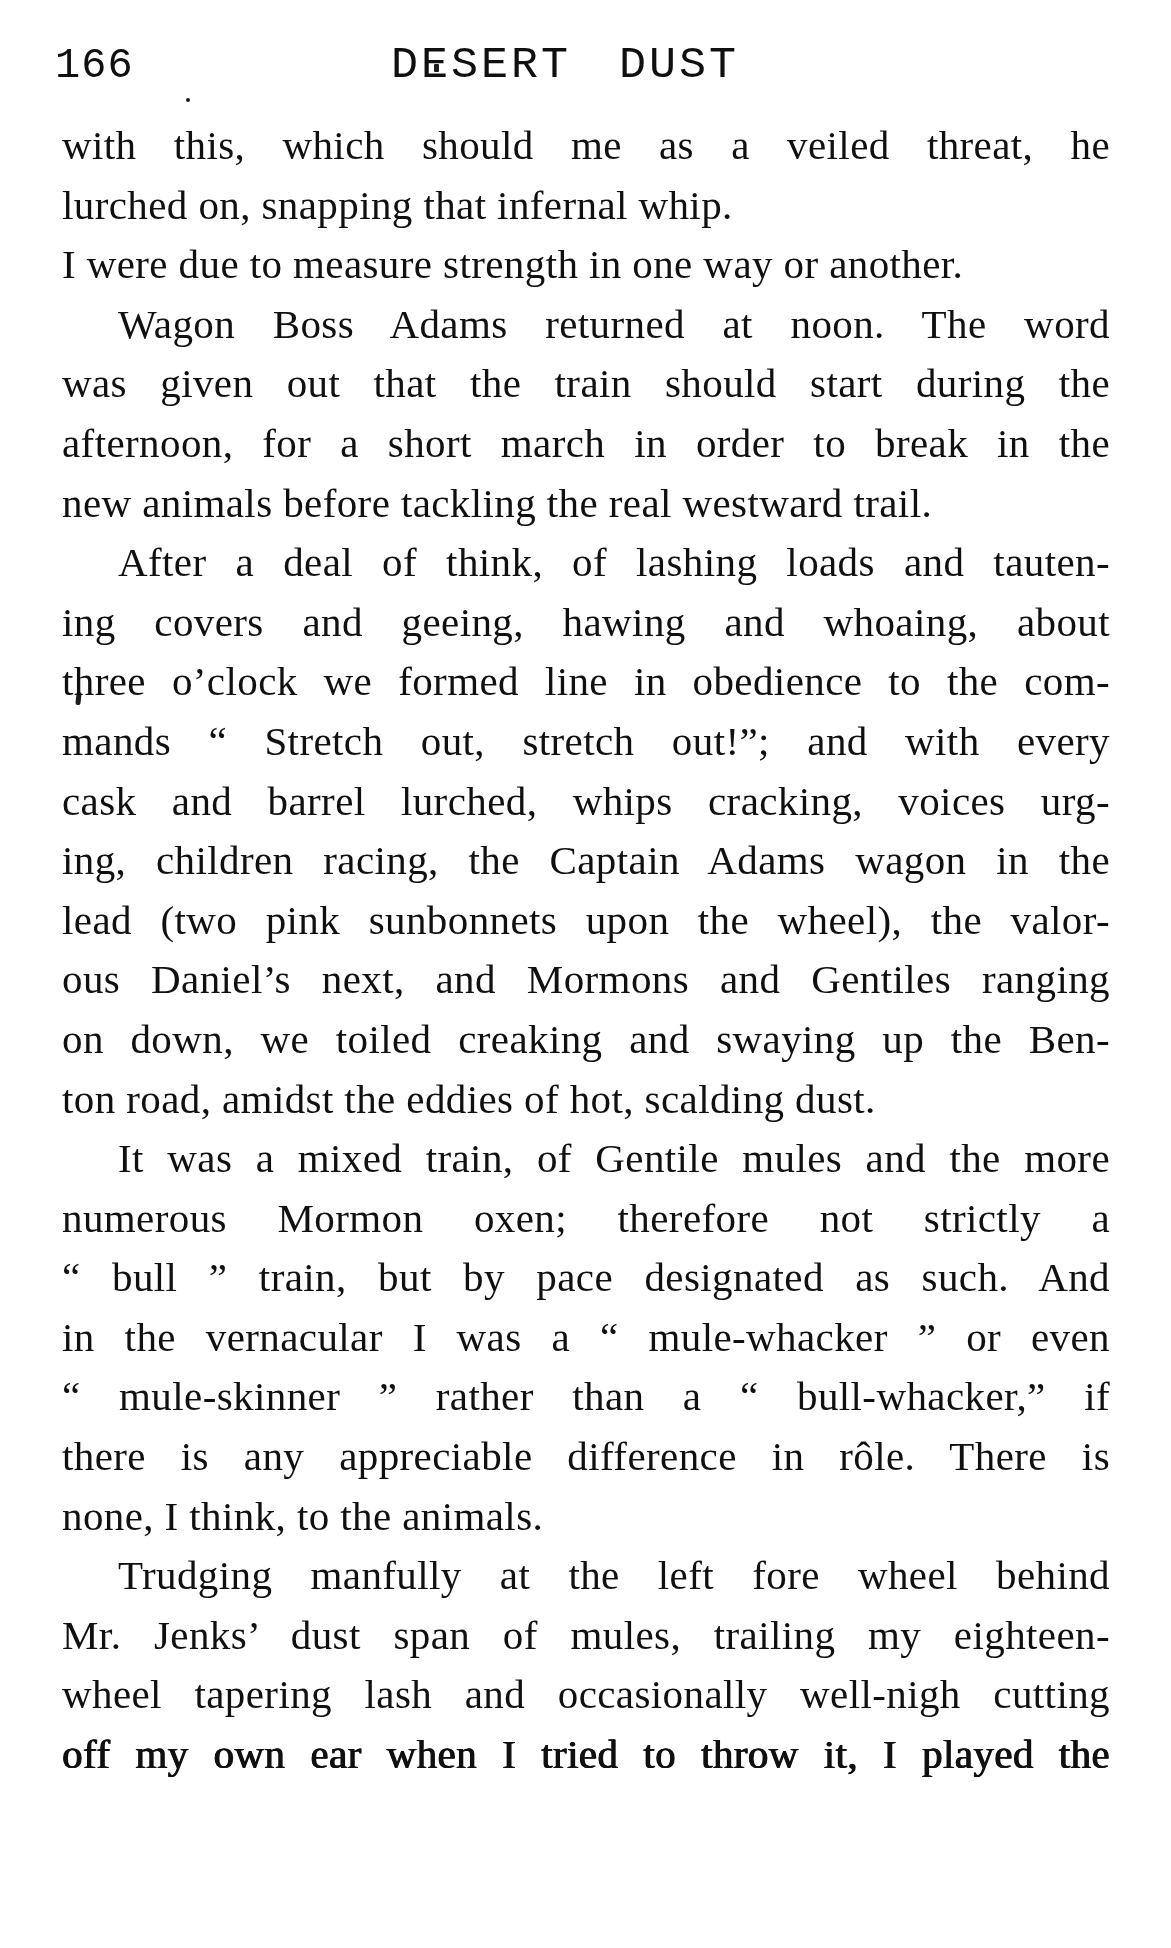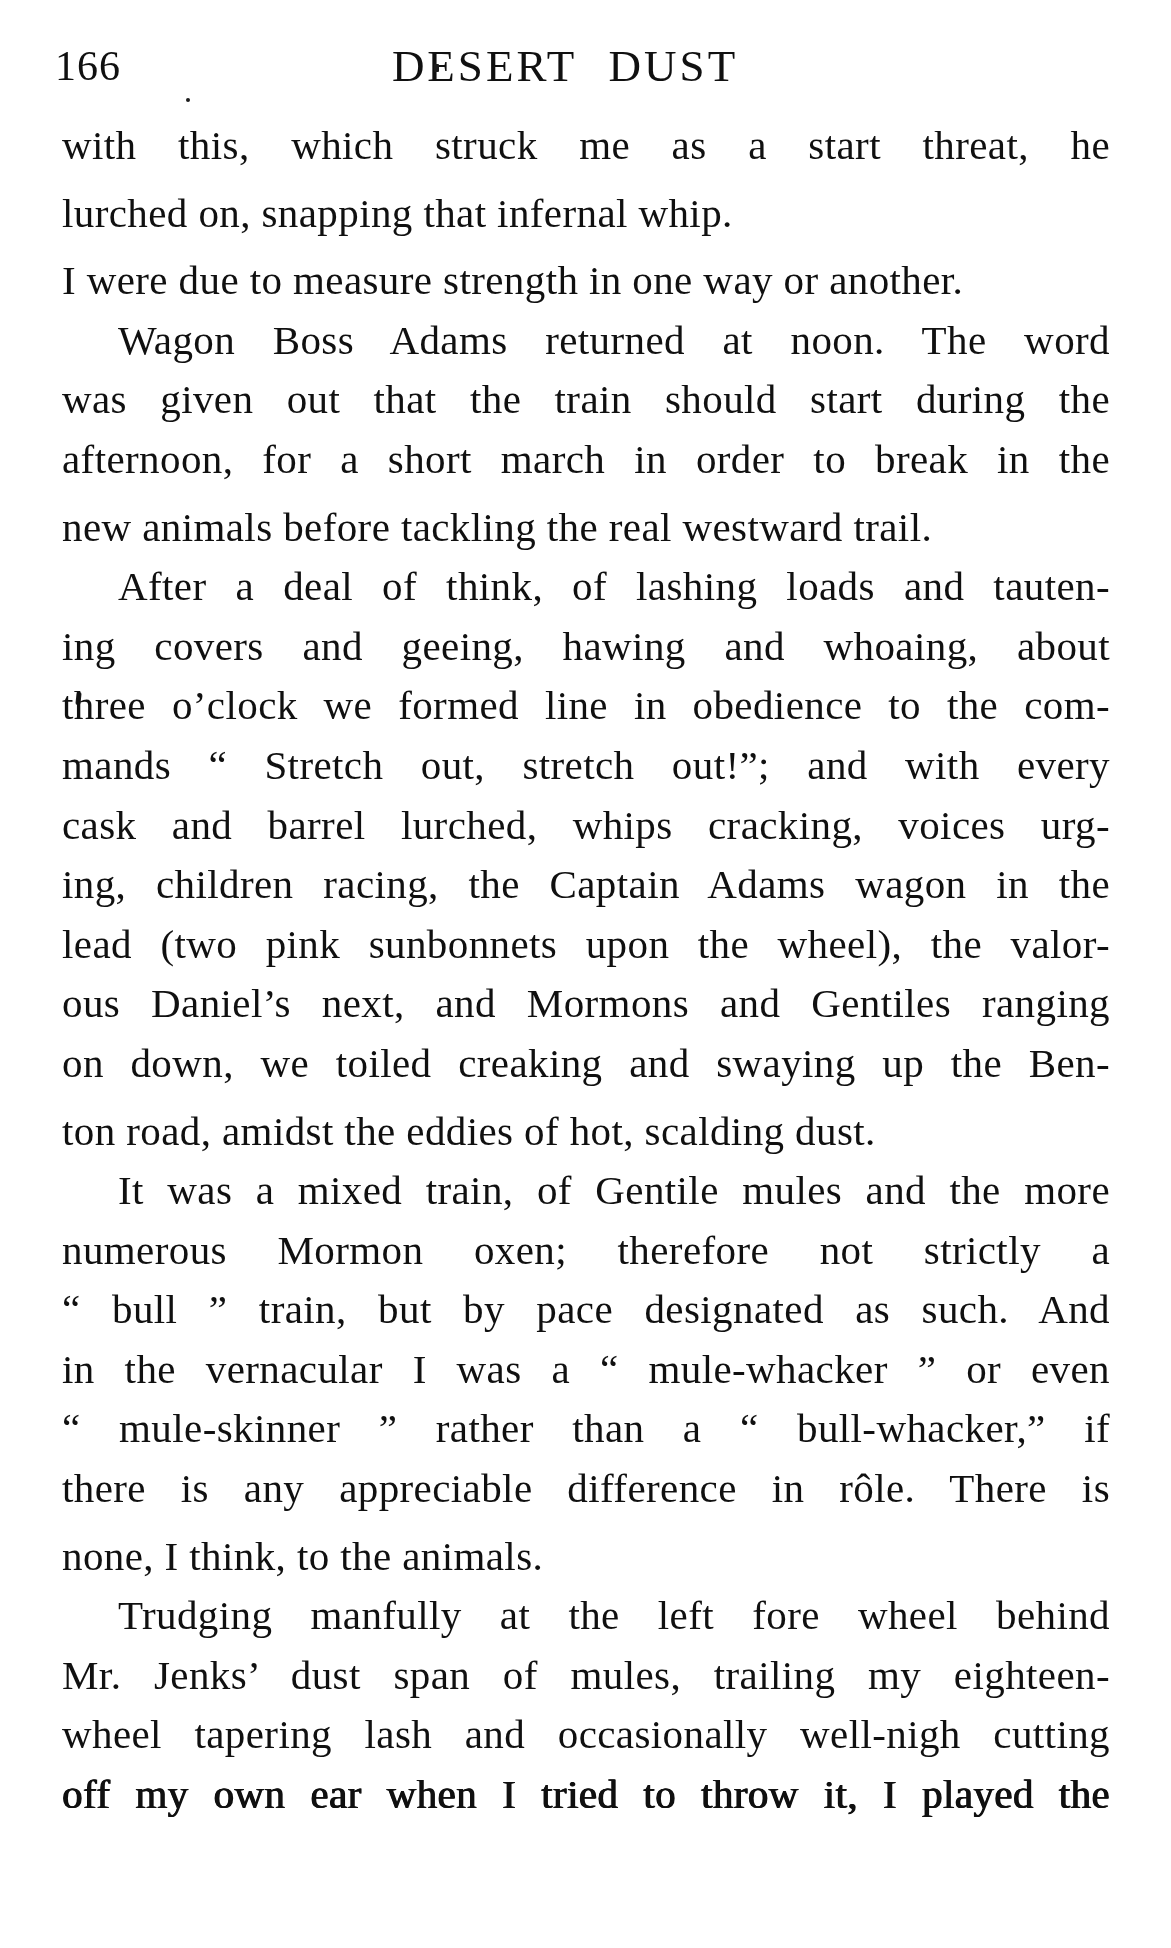--- a/index.html
+++ b/index.html
@@ -11,20 +11,21 @@
     color: #101010;
     font-family: "Liberation Serif", "DejaVu Serif", serif;
     overflow: hidden;
   }
   .header {
     position: absolute;
     top: 40px;
     left: 55px;
     right: 52px;
     height: 52px;
+    font-family: Liberation Mono, monospace;
   }
   .page-number {
     position: absolute;
     left: 0;
     top: 0;
     font-size: 42px;
     line-height: 52px;
     letter-spacing: 1px;
   }
   .running-title {
@@ -45,21 +46,21 @@
     width: 1048px;
     top: 116px;
   }
   .ln {
     font-size: 41px;
     line-height: 59.6px;
     height: 59.6px;
     letter-spacing: 0.4px;
   }
   .j { text-align: justify; text-align-last: justify; text-justify: inter-word; }
-  .e { text-align: left; margin-top: 8px; }
+  .e { text-align: left; }
   .ind { padding-left: 56px; }
   .heavy { text-shadow: 0.7px 0 0 currentColor, -0.4px 0 0 currentColor; }
   .artifact {
     position: absolute;
     background: #1c1c1c;
   }
   .artifact-1 { left: 76px; top: 692px; width: 5px; height: 13px; border-radius: 2px; transform: rotate(6deg); }
   .artifact-2 { left: 434px; top: 64px; width: 5px; height: 8px; border-radius: 1px; }
   .artifact-3 { left: 186px; top: 98px; width: 4px; height: 4px; border-radius: 50%; }
 </style>
@@ -71,21 +72,21 @@
   <div class="header">
     <div class="page-number">166</div>
     <div class="running-title">DESERT DUST</div>
   </div>
 
   <div class="artifact artifact-1"></div>
   <div class="artifact artifact-2"></div>
   <div class="artifact artifact-3"></div>
 
   <div class="text-block">
-    <div class="ln j">with this, which struck me as a start threat, he</div>
+    <div class="ln j">with this, which should me as a veiled threat, he</div>
     <div class="ln e">lurched on, snapping that infernal whip.</div>
     <div class="ln e">I were due to measure strength in one way or another.</div>
     <div class="ln j ind">Wagon Boss Adams returned at noon.  The word</div>
     <div class="ln j">was given out that the train should start during the</div>
     <div class="ln j">afternoon, for a short march in order to break in the</div>
     <div class="ln e">new animals before tackling the real westward trail.</div>
     <div class="ln j ind">After a deal of think, of lashing loads and tauten-</div>
     <div class="ln j">ing covers and geeing, hawing and whoaing, about</div>
     <div class="ln j">three o’clock we formed line in obedience to the com-</div>
     <div class="ln j">mands “ Stretch out, stretch out!”; and with every</div>

